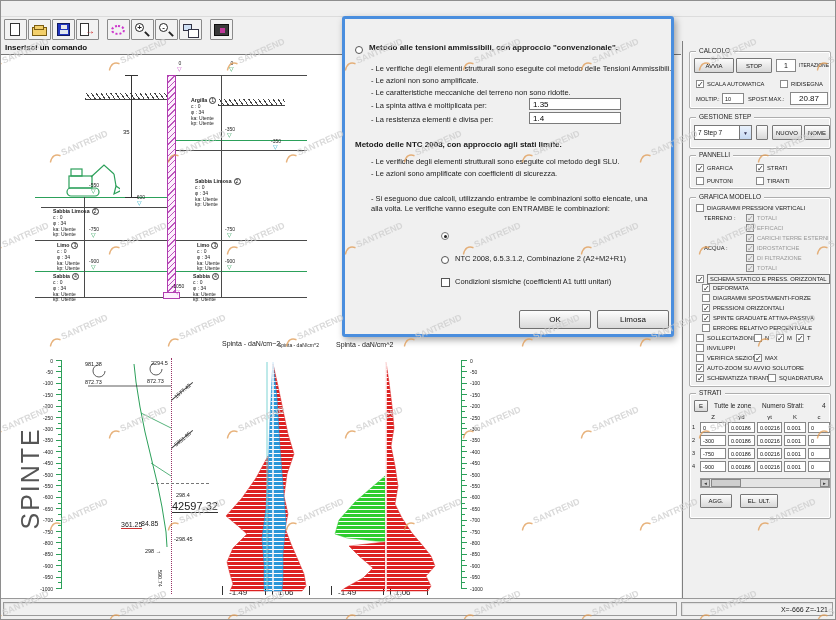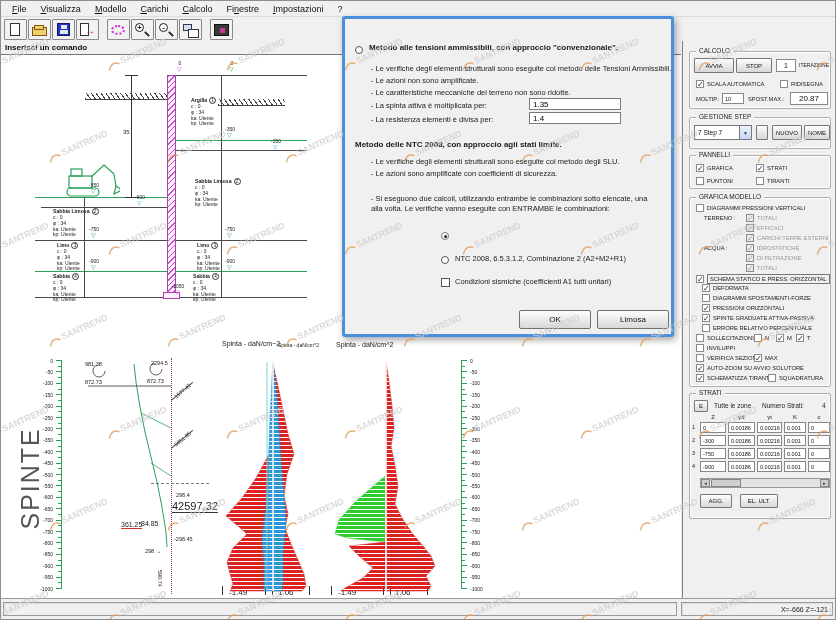--- a/index.html
+++ b/index.html
@@ -123,30 +123,20 @@
   
   #statusbar{position:absolute;left:0;bottom:0;width:836px;height:21px;background:#f0f0f0;border-top:1px solid #999;}
   .scell{position:absolute;top:3px;height:14px;border:1px solid #9a9a9a;box-shadow:inset 1px 1px 1px rgba(0,0,0,.08);
          font-size:7px;color:#222;line-height:13px;}
 </style>
 </head>
 <body>
 
 <div id="app">
 
-  <div id="menubar">
-      <div class="menu-item"><u>F</u>ile</div>
-      <div class="menu-item"><u>V</u>isualizza</div>
-      <div class="menu-item"><u>M</u>odello</div>
-      <div class="menu-item"><u>C</u>arichi</div>
-      <div class="menu-item"><u>C</u>alcolo</div>
-      <div class="menu-item">Fi<u>n</u>estre</div>
-      <div class="menu-item"><u>I</u>mpostazioni</div>
-      <div class="menu-item">?</div>
-    </div>
 
   <div id="toolbar">
     <div class="tbtn">
         <span class="ic ic-new"></span>
       </div>
     <div class="tbtn">
         <span class="ic ic-open"></span>
       </div>
     <div class="tbtn">
         <span class="ic ic-save"></span>

